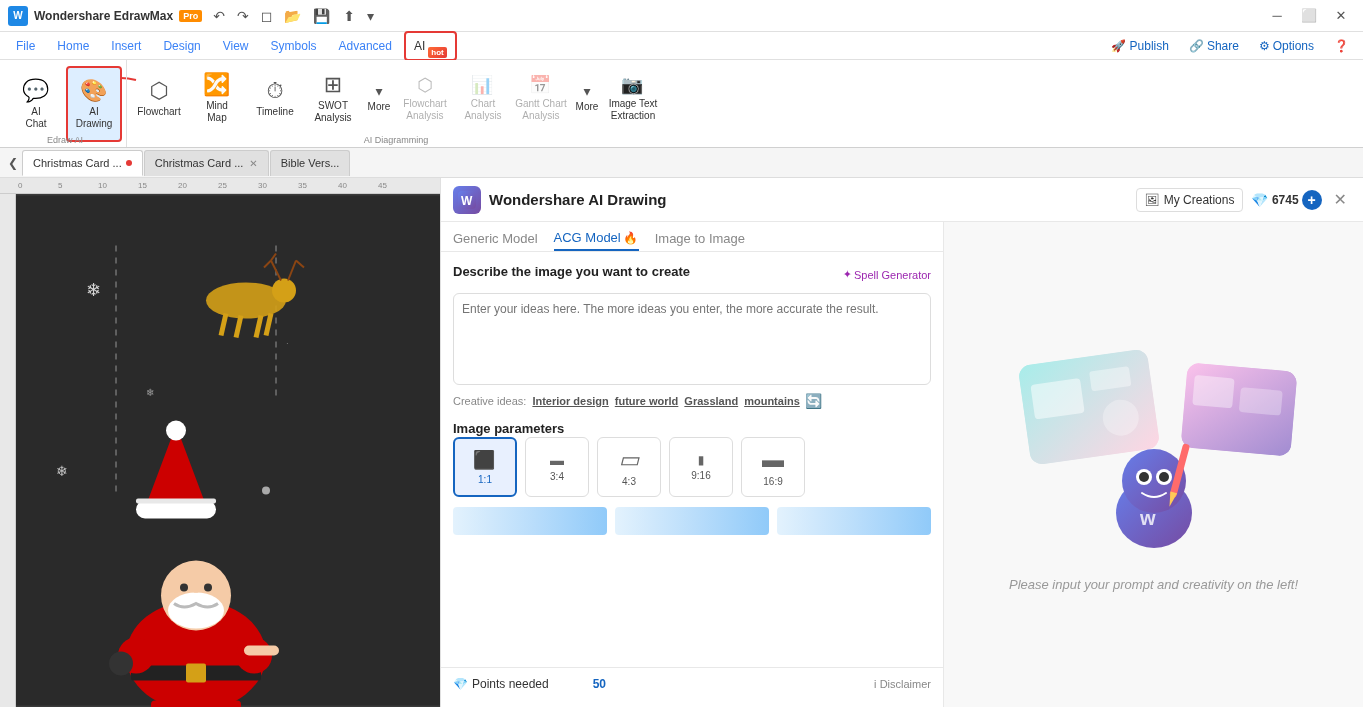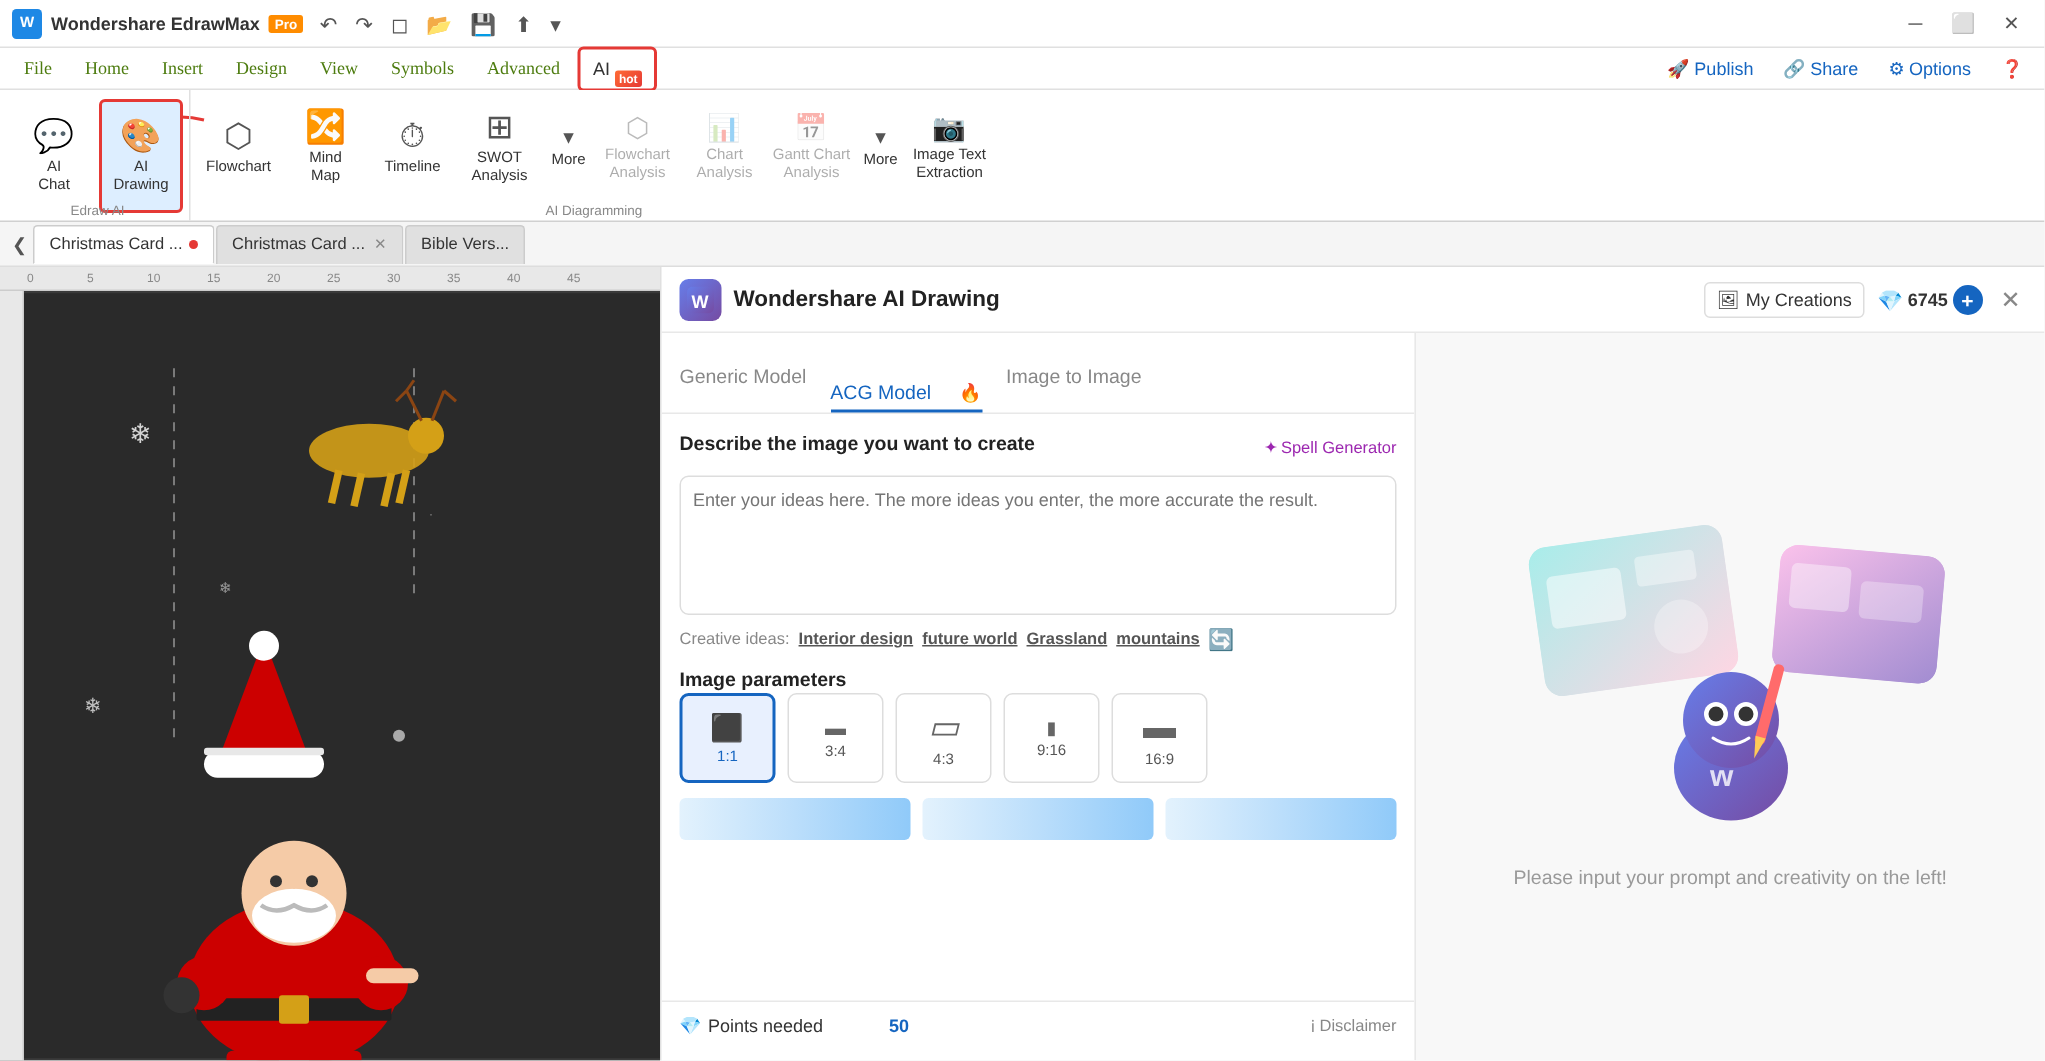--- a/index.html
+++ b/index.html
@@ -27,21 +27,21 @@
     
     .menu-bar {
       height: 28px;
       background: #fff;
       display: flex;
       align-items: center;
       padding: 0 6px;
       border-bottom: 1px solid #e0e0e0;
       gap: 2px;
     }
-    .menu-item { font-size: 12px; color: #4d7c0f; padding: 2px 10px; cursor: pointer; border-radius: 3px; font-family: Liberation Serif, serif; }
+    .menu-item { font-size: 12px; color: #3b82f6; padding: 2px 10px; cursor: pointer; border-radius: 3px; }
     .ai-menu-item {
       background: #fff;
       border: 2px solid #e53935;
       border-radius: 4px;
       padding: 1px 8px;
       font-size: 12px;
       color: #333;
       cursor: pointer;
       display: flex;
       align-items: center;
@@ -199,21 +199,21 @@
     
     .panel-tabs {
       display: flex;
       align-items: center;
       padding: 8px 12px 0;
       gap: 16px;
       border-bottom: 1px solid #e8e8e8;
     }
     .panel-tab { font-size: 13px; color: #888; cursor: pointer; padding-bottom: 4px; }
     .panel-tab.active { color: #1565c0; border-bottom: 2px solid #1565c0; font-weight: 500; }
-    .panel-tab.hot-tab { display: flex; align-items: center; gap: 19px; margin-top: 24px; }
+    .panel-tab.hot-tab { display: flex; align-items: center; gap: 3px; }
     .flame-icon { color: #ff6b35; font-size: 12px; }
 
     
     .panel-content {
       flex: 1;
       overflow-y: auto;
       padding: 12px;
     }
     .panel-right {
       width: 420px;
@@ -302,21 +302,21 @@
       align-items: center;
       justify-content: center;
       gap: 20px;
       padding: 20px;
     }
     .preview-image {
       width: 300px;
       height: 220px;
       position: relative;
     }
-    .preview-text { font-size: 13px; color: #999; text-align: center; }
+    .preview-text { font-size: 13px; color: #999; text-align: center; font-style: italic; }
 
     
     .preview-card-1 {
       position: absolute;
       left: 20px; top: 20px;
       width: 130px; height: 100px;
       background: linear-gradient(135deg, #a8edea, #fed6e3);
       border-radius: 12px;
       transform: rotate(-8deg);
     }

